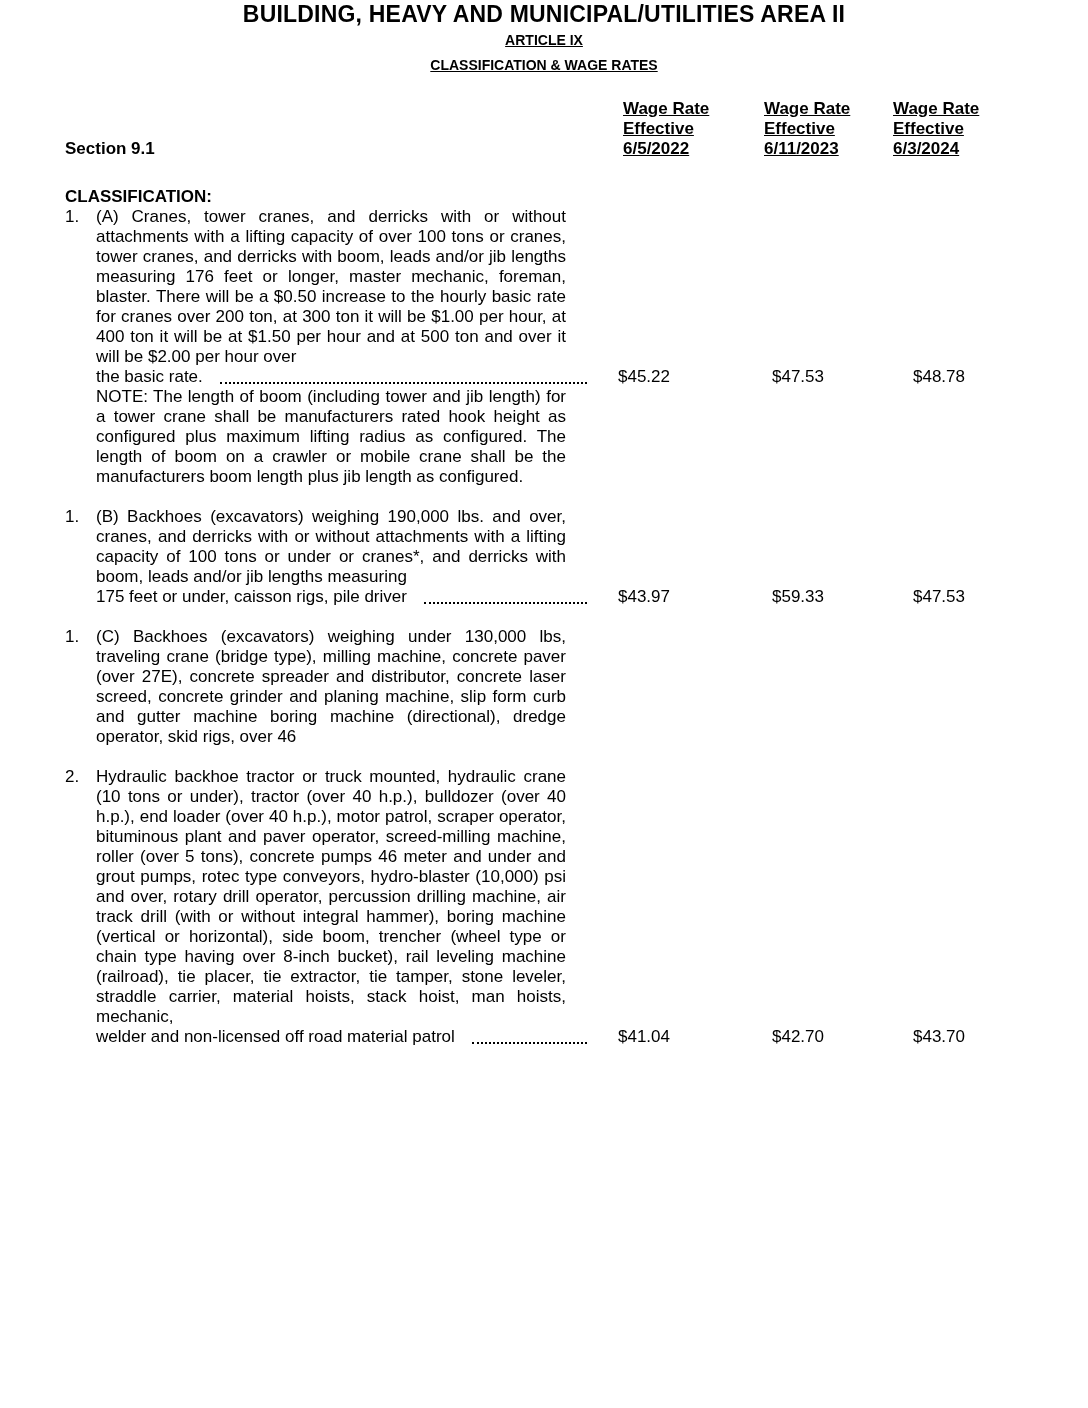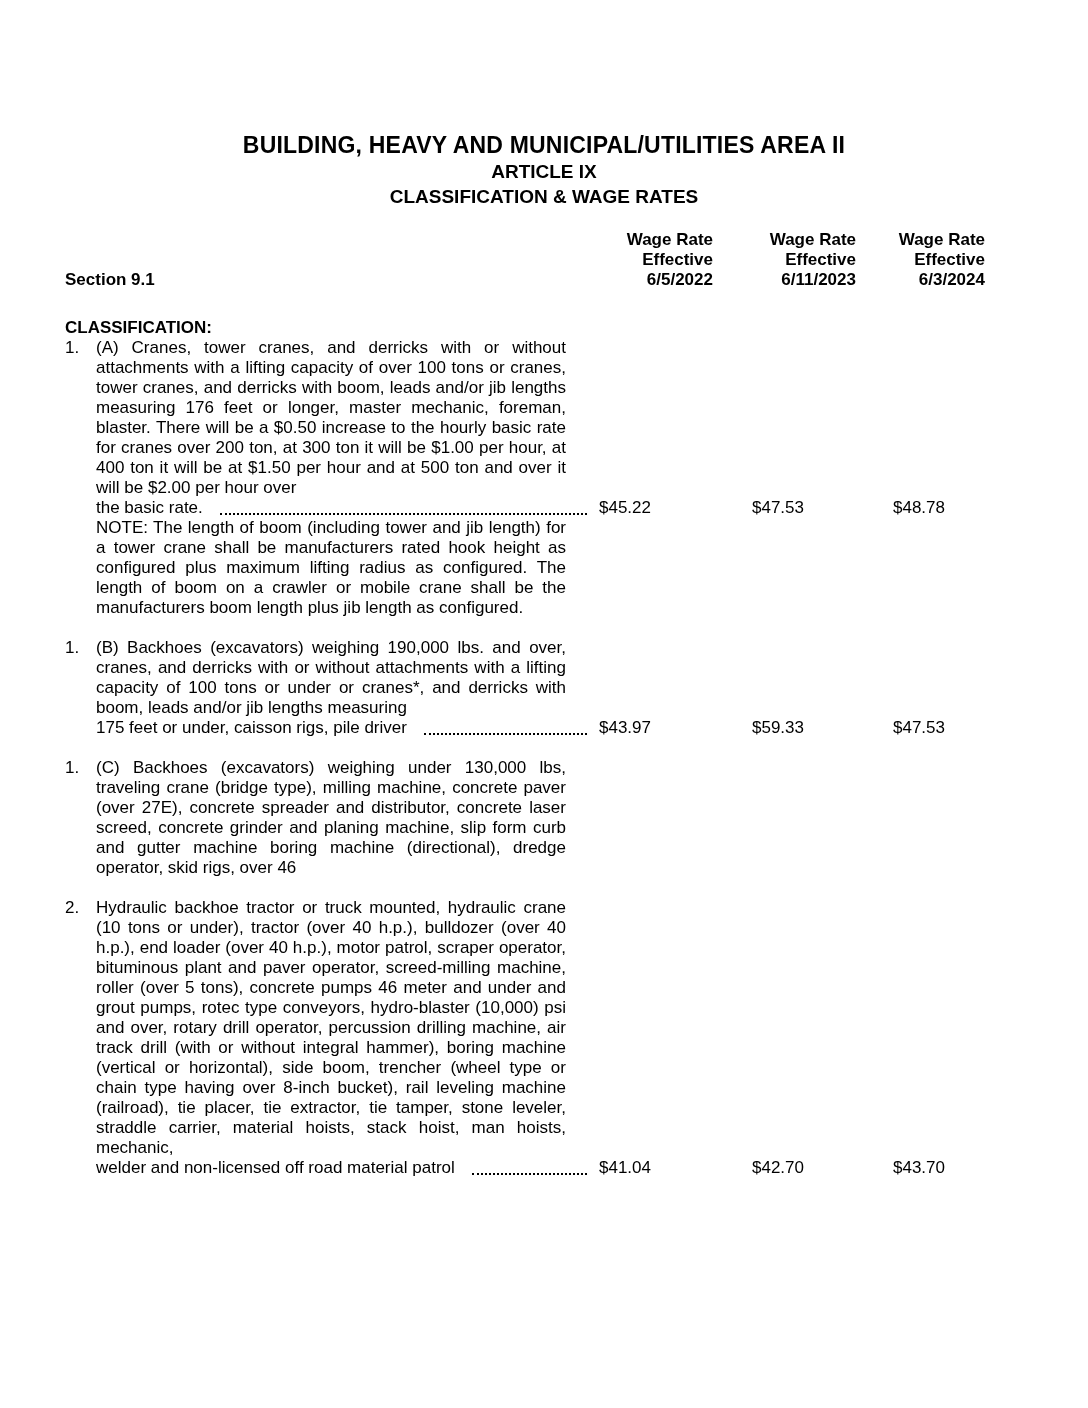--- a/index.html
+++ b/index.html
@@ -3,55 +3,55 @@
 <meta charset="utf-8">
 <style>
   * { margin: 0; padding: 0; box-sizing: border-box; }
   html, body { background: #ffffff; }
   body {
     width: 1088px; height: 1408px;
     font-family: "Liberation Sans", sans-serif;
     color: #000;
     overflow: hidden;
   }
-  .page { width: 1088px; height: 1408px; padding-top: 131px; }
+  .page { width: 1088px; height: 1408px; }
 
   .title-block { text-align: center; }
   .t1 { font-size: 23px; font-weight: bold; line-height: 28px; letter-spacing: 0.2px; }
-  .t2 { font-size: 19px; font-weight: bold; line-height: 25px; }
+  .t2 { font-size: 14px; font-weight: bold; line-height: 25px; text-decoration: underline; }
 
   .content { margin-left: 65px; margin-right: 103px; }
 
   .hdr-row {
     display: flex; align-items: flex-end;
     font-weight: bold; font-size: 17px; line-height: 20px;
     margin-top: 21px;
   }
   .hdr-section { flex: 1; }
-  .hcol { text-align: right; }
+  .hcol { text-align: left; text-decoration: underline; }
   .hcol1 { width: 90px; }
   .hcol2 { width: 92px; margin-left: 51px; }
   .hcol3 { width: 92px; margin-left: 37px; }
 
   .class-heading { font-weight: bold; font-size: 17px; line-height: 20px; margin-top: 28px; }
 
   .item { display: flex; font-size: 17px; line-height: 20px; }
   .item + .item { margin-top: 20px; }
   .inum { width: 31px; flex-shrink: 0; }
   .ibody { width: 889px; }
   .ptext { width: 470px; text-align: justify; }
 
   .rateline { display: flex; align-items: baseline; gap: 12px; }
   .ltext { white-space: nowrap; }
   .dots {
     flex: 1; align-self: flex-end;
     margin: 0 0 3px 5px; min-width: 12px;
     border-bottom: 2px dotted #000;
   }
-  .rc { text-align: left; white-space: nowrap; }
+  .rc { text-align: center; white-space: nowrap; }
   .rc1 { width: 90px; }
   .rc2 { width: 92px; margin-left: 51px; }
   .rc3 { width: 92px; margin-left: 37px; }
 
   .bold { font-weight: bold; }
 </style>
 </head>
 <body>
 
 <div class="page">

